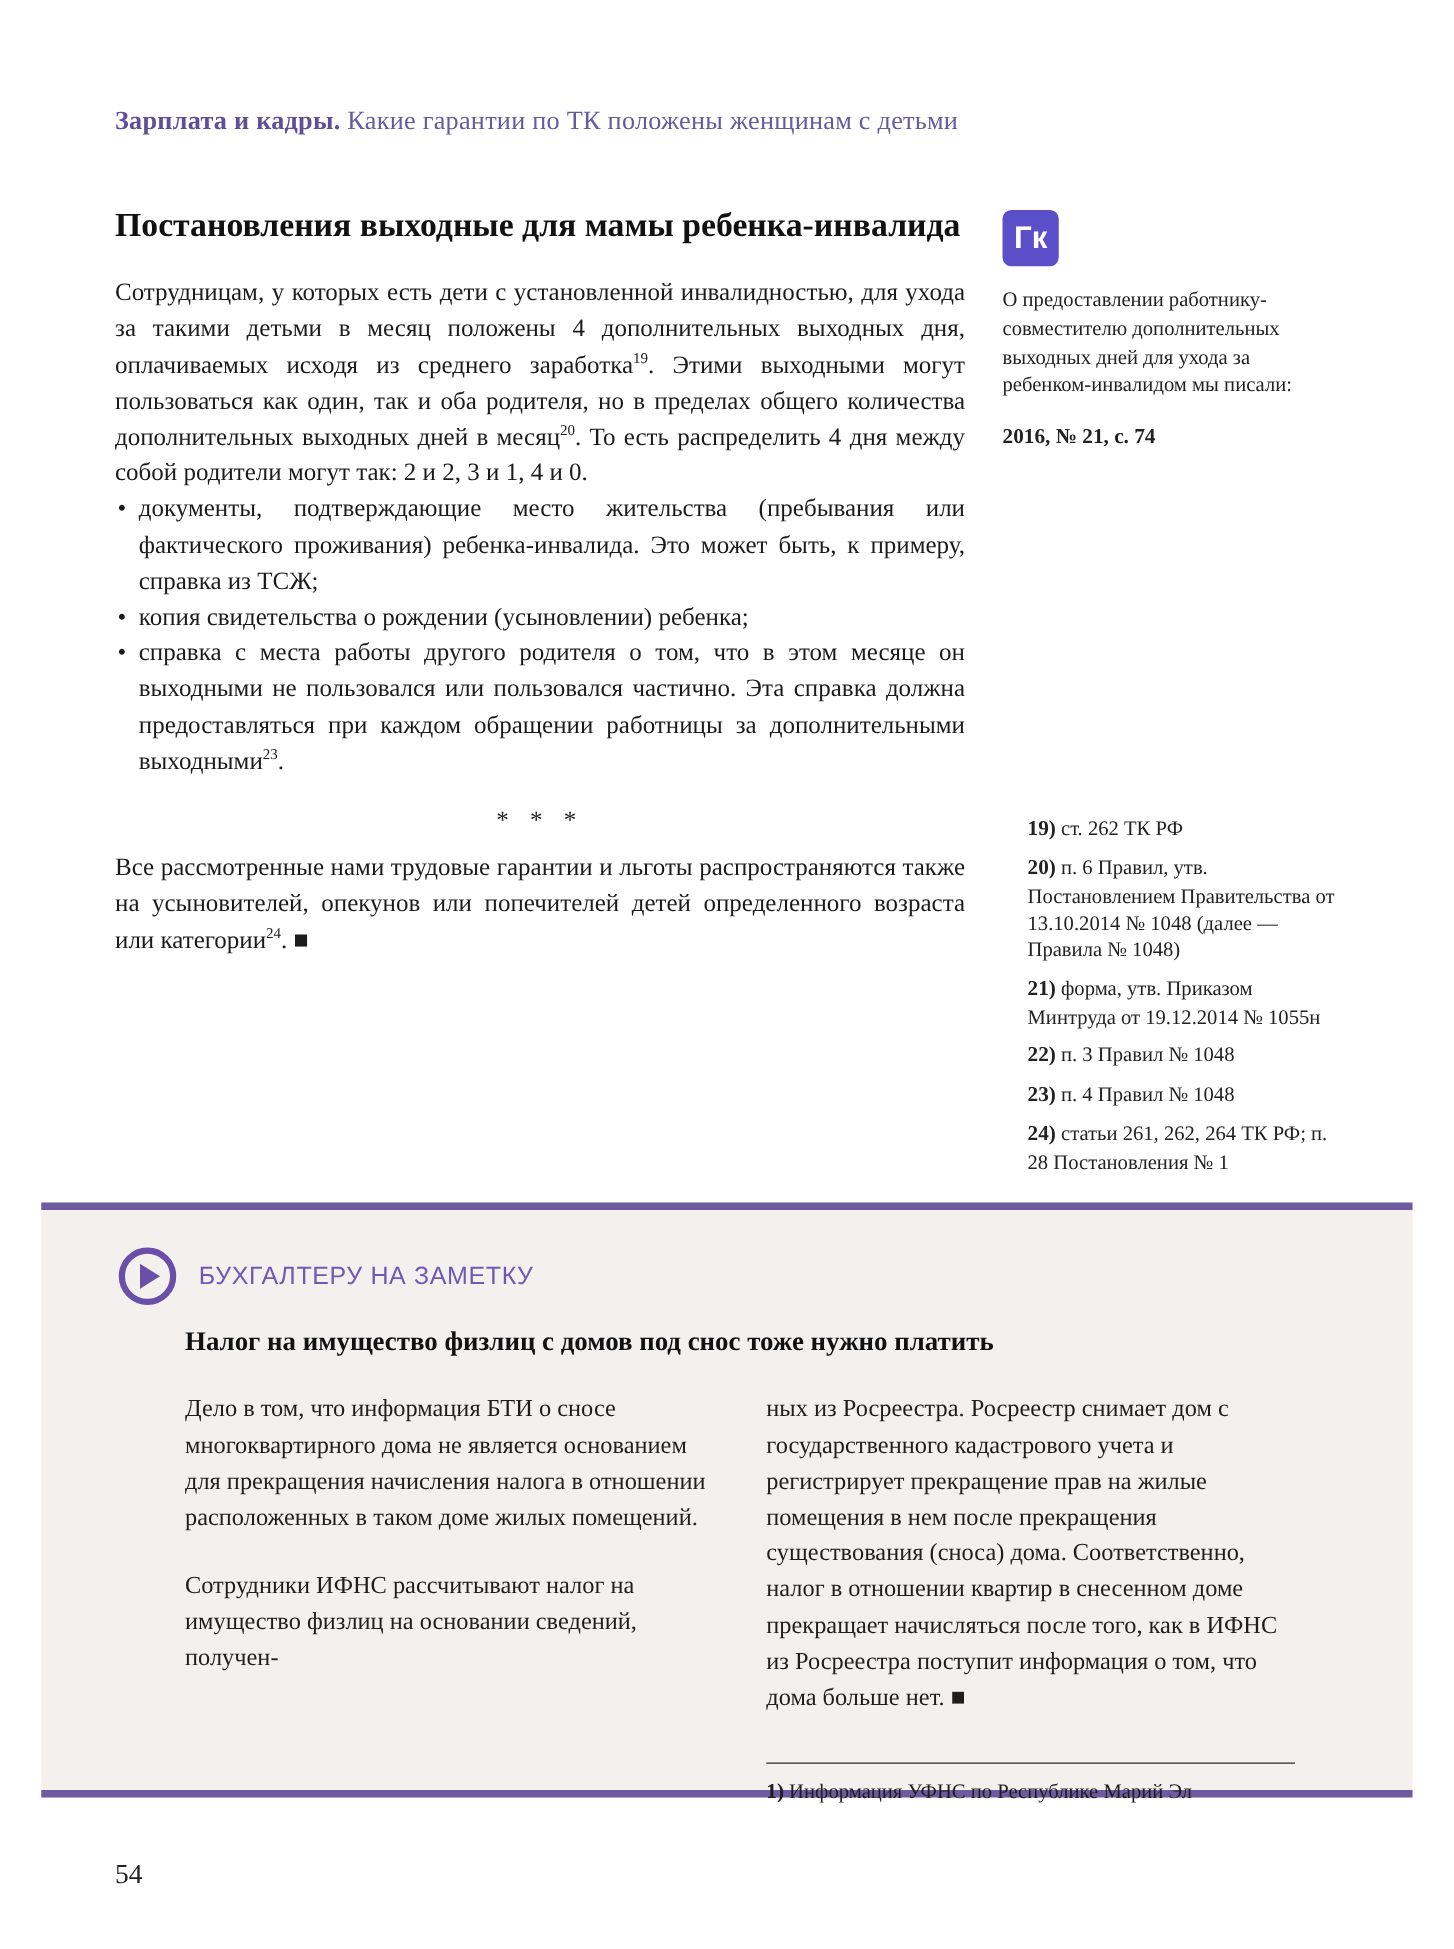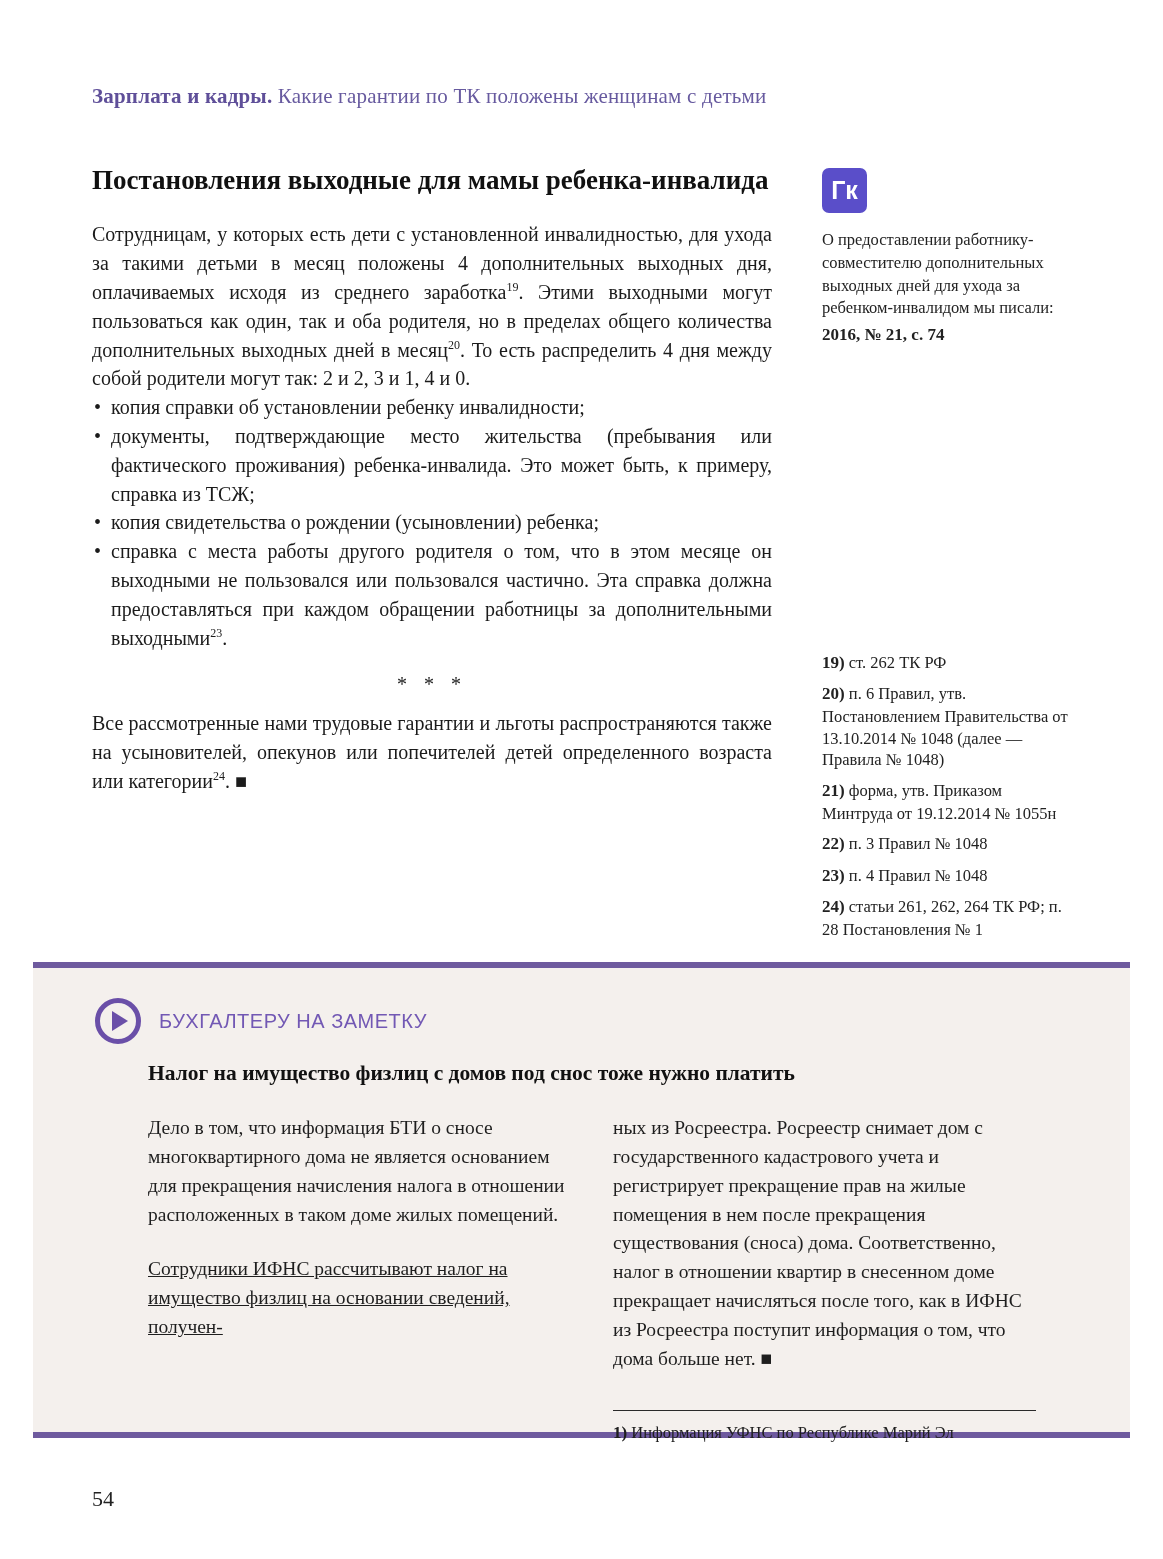--- a/index.html
+++ b/index.html
@@ -38,34 +38,34 @@
   .bullet-item::before{
     content:"•";position:absolute;left:2px;top:0;
   }
   .stars{
     text-align:center;font-size:20px;letter-spacing:6px;
     margin:18px 0 10px 0 !important;text-align:center !important;
   }
 
   
   .sidebar-ref{
-    position:absolute;left:822px;top:168px;width:238px;
+    position:absolute;left:802px;top:168px;width:238px;
   }
   .gk-icon{
     display:block;width:45px;height:45px;border-radius:7px;
     background:#5a4ec9;color:#ffffff;
     font-family:"Liberation Sans","DejaVu Sans",sans-serif;
     font-weight:bold;font-size:25px;line-height:45px;text-align:center;
     letter-spacing:0;
   }
   .sidebar-ref .ref-text{
     margin-top:16px;font-size:16.5px;line-height:1.38;color:#222;
   }
   .sidebar-ref .ref-issue{
-    margin-top:5px;font-size:17px;font-weight:bold;color:#222;
+    margin-top:19px;font-size:17px;font-weight:bold;color:#222;
   }
   .sidebar-footnotes{
     position:absolute;left:822px;top:652px;width:250px;
     font-size:16.5px;line-height:1.32;color:#222;
   }
   .fn{margin-bottom:9px;}
   .fn b{font-size:17px;}
 
   
   .note-box{
@@ -97,21 +97,21 @@
   .note-title{
     position:absolute;left:115px;top:93px;width:900px;
     font-size:21.5px;font-weight:bold;color:#111;
   }
   .note-columns{
     position:absolute;left:115px;top:146px;width:930px;
     display:flex;gap:42px;
   }
   .note-col{width:423px;font-size:19.5px;line-height:1.48;color:#1e1e1e;}
   .note-col p{margin:0 0 26px 0;}
-  .note-col p:last-child{margin-bottom:12px;text-decoration:underline;}
+  .note-col p:last-child{margin-bottom:12px;}
   .note-footnote{
     margin-top:36px;border-top:1px solid #2a2a2a;
     padding-top:9px;font-size:16.5px;
   }
   .note-footnote b{font-size:17px;}
 
   .page-number{
     position:absolute;left:92px;top:1486px;
     font-size:22px;color:#222;
   }
@@ -121,21 +121,20 @@
 
 <div class="page-header">
   <span class="section">Зарплата и кадры.</span>
   <span>Какие гарантии по ТК положены женщинам с детьми</span>
 </div>
 
 <div class="article-main">
   <h1 class="article-title">Постановления выходные для мамы ребенка-инвалида</h1>
   <p>Сотрудницам, у которых есть дети с установленной инвалидностью, для ухода за такими детьми в месяц положены 4 дополнительных выходных дня, оплачиваемых исходя из среднего заработка<sup>19</sup>. Этими выходными могут пользоваться как один, так и оба родителя, но в пределах общего количества дополнительных выходных дней в месяц<sup>20</sup>. То есть распределить 4 дня между собой родители могут так: 2 и 2, 3 и 1, 4 и 0.</p>
   <div class="bullets">
-    <div class="bullet-item">копия справки об установлении ребенку инвалидности;</div>
     <div class="bullet-item">документы, подтверждающие место жительства (пребывания или фактического проживания) ребенка-инвалида. Это может быть, к примеру, справка из ТСЖ;</div>
     <div class="bullet-item">копия свидетельства о рождении (усыновлении) ребенка;</div>
     <div class="bullet-item">справка с места работы другого родителя о том, что в этом месяце он выходными не пользовался или пользовался частично. Эта справка должна предоставляться при каждом обращении работницы за дополнительными выходными<sup>23</sup>.</div>
   </div>
   <p class="stars">* * *</p>
   <p>Все рассмотренные нами трудовые гарантии и льготы распространяются также на усыновителей, опекунов или попечителей детей определенного возраста или категории<sup>24</sup>. ■</p>
 </div>
 
 <div class="sidebar-ref">
   <span class="gk-icon">Гк</span>

